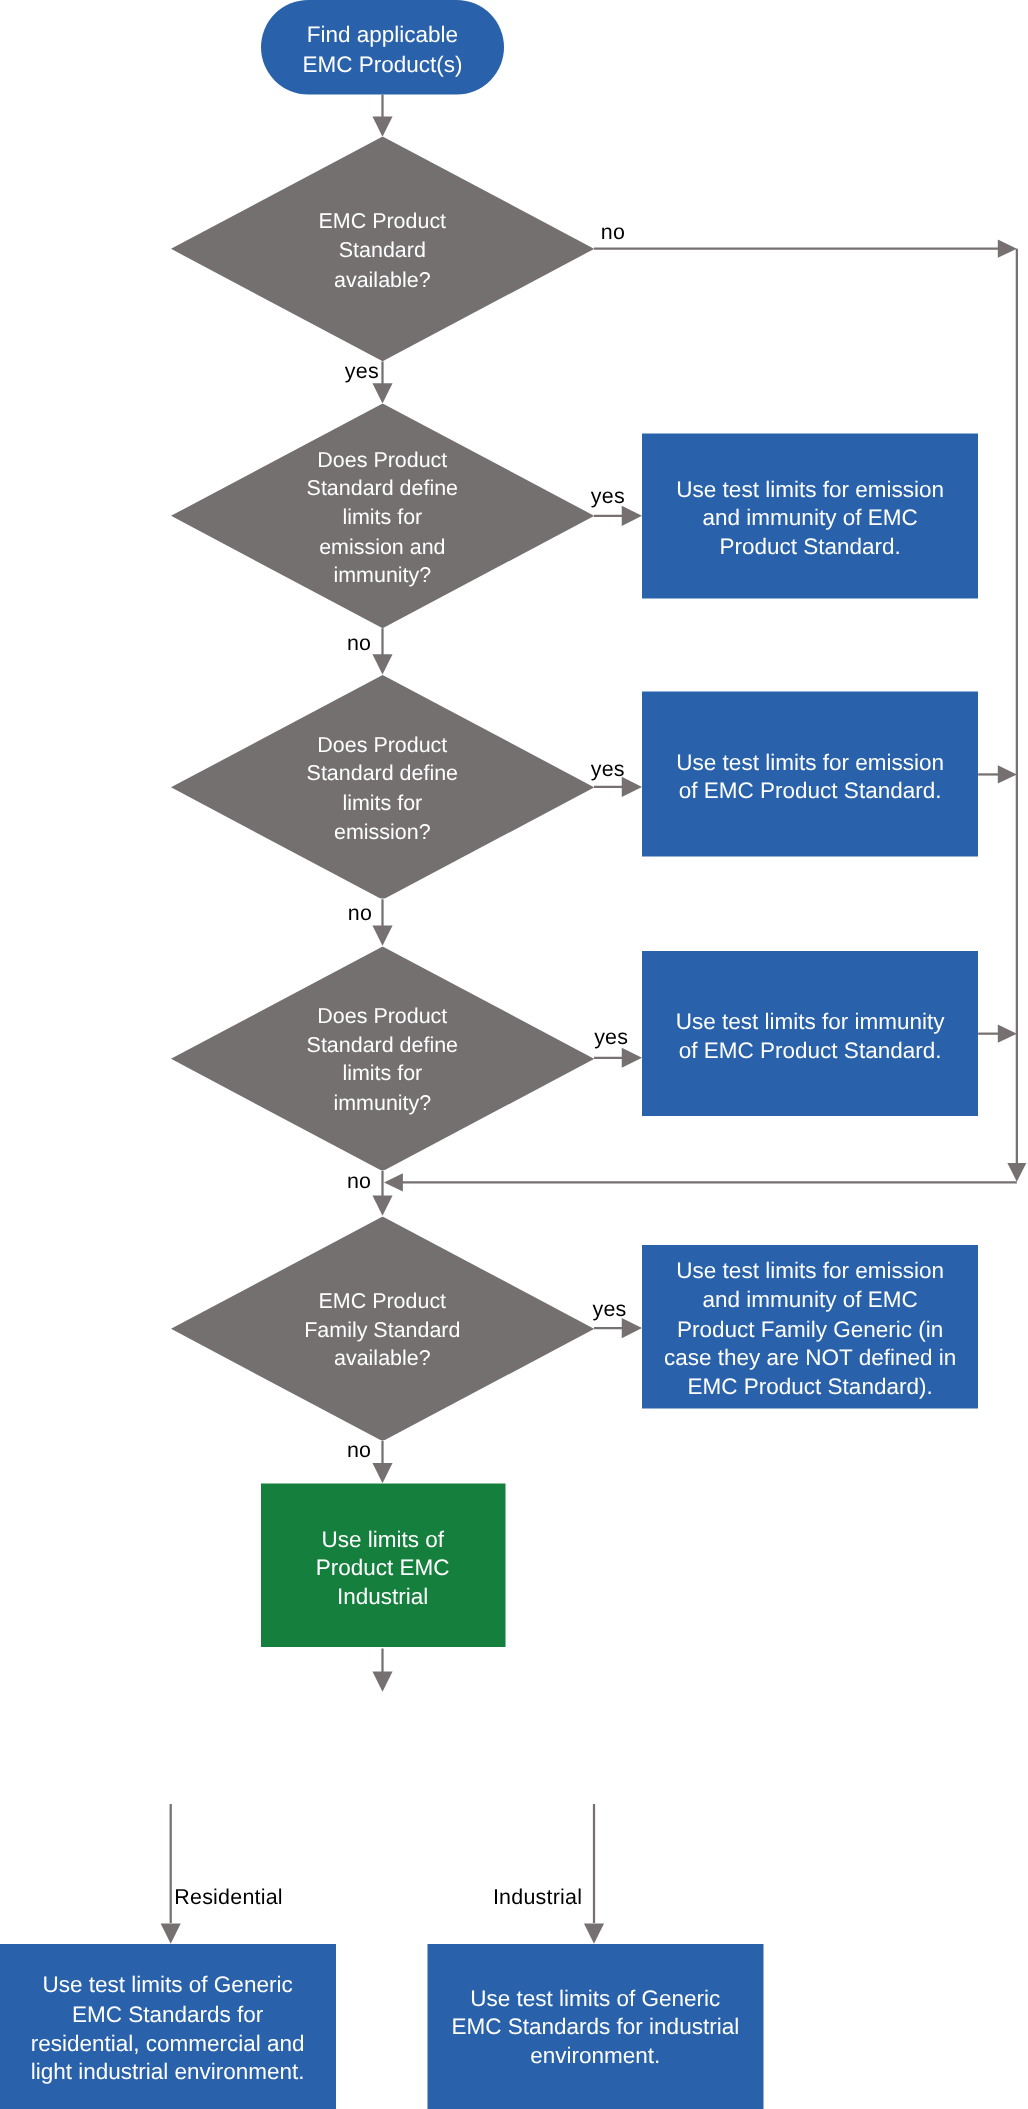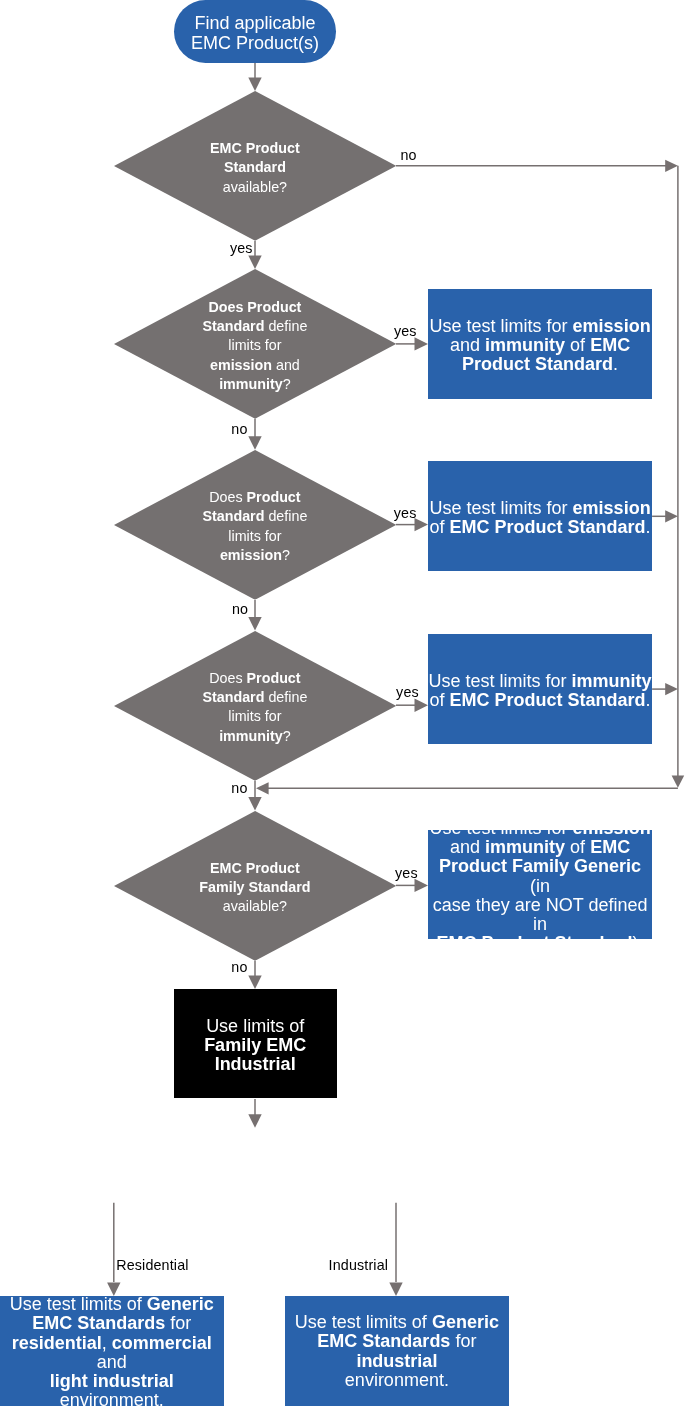--- a/index.html
+++ b/index.html
@@ -2,31 +2,31 @@
 <html><head>
 <meta charset="utf-8">
 <title>EMC Standard Selection Flowchart</title>
 <style>
   html,body{margin:0;padding:0;background:#ffffff;}
   body{width:685px;height:1406px;overflow:hidden;
        font-family:"Liberation Sans",sans-serif;}
   #flow{position:relative;width:685px;height:1406px;background:#ffffff;overflow:hidden;}
   #edges{position:absolute;left:0;top:0;width:685px;height:1406px;}
   .node{position:absolute;box-sizing:border-box;display:flex;align-items:center;justify-content:center;}
-  .node .txt{width:100%;text-align:center;line-height:19.2px;font-size:18px;color:#ffffff;
+  .node .txt{width:100%;text-align:center;line-height:19.2px;font-size:15px;color:#ffffff;
              position:relative;top:2px;}
   .blue{background:#2962ab;}
-  .gray{background:#000000;}
+  .gray{background:#15803d;}
   .dia{position:absolute;}
   .dia > svg{position:absolute;left:0;top:0;}
   .dia .txt{position:absolute;left:0;top:0;width:100%;height:100%;
         display:flex;align-items:center;justify-content:center;}
   .dia .inner{width:100%;text-align:center;line-height:19.2px;font-size:14.3px;color:#ffffff;
              position:relative;top:2px;}
-  b{font-weight:bold;}
+  b{font-weight:normal;}
   .elabel{position:absolute;font-size:14.3px;letter-spacing:0.15px;color:#000000;white-space:nowrap;line-height:1;}
 </style>
 </head>
 <body>
 
 <div id="flow">
 
   <svg id="edges" viewBox="0 0 685 1406" width="685" height="1406">
     <g fill="#767070" stroke="#767070" stroke-width="1.5" shape-rendering="geometricPrecision">
       <line x1="255" y1="63" x2="255" y2="79"></line>
@@ -145,21 +145,21 @@
 
   <div class="node blue" style="left:428.1px;top:634px;width:224px;height:110.2px;justify-content:flex-end;">
     <div class="txt"><span>Use test limits for </span><b>immunity</b><br><span>of </span><b>EMC Product Standard</b><span>.</span></div>
   </div>
 
   <div class="node blue" style="left:428.1px;top:829.6px;width:224px;height:109.3px;">
     <div class="txt"><span>Use test limits for </span><b>emission</b><br><span>and </span><b>immunity</b><span> of </span><b>EMC</b><br><b>Product Family Generic</b><span> (in</span><br><span>case they are NOT defined in</span><br><b>EMC Product Standard</b><span>).</span></div>
   </div>
 
   <div class="node gray" style="left:173.6px;top:988.9px;width:163.1px;height:109.6px;">
-    <div class="txt"><span>Use limits of</span><br><b>Family EMC</b><br><b>Industrial</b></div>
+    <div class="txt"><span>Use limits of</span><br><b>Product EMC</b><br><b>Industrial</b></div>
   </div>
 
   <div class="node blue" style="left:-0.5px;top:1295.6px;width:224.5px;height:110.4px;">
     <div class="txt"><span>Use test limits of </span><b>Generic</b><br><b>EMC Standards</b><span> for</span><br><b>residential</b><span>, </span><b>commercial</b><span> and</span><br><b>light industrial</b><span> environment.</span></div>
   </div>
 
   <div class="node blue" style="left:284.8px;top:1295.6px;width:224.2px;height:110.4px;">
     <div class="txt" style="top:0.8px"><span>Use test limits of </span><b>Generic</b><br><b>EMC Standards</b><span> for </span><b>industrial</b><br><span>environment.</span></div>
   </div>
 

